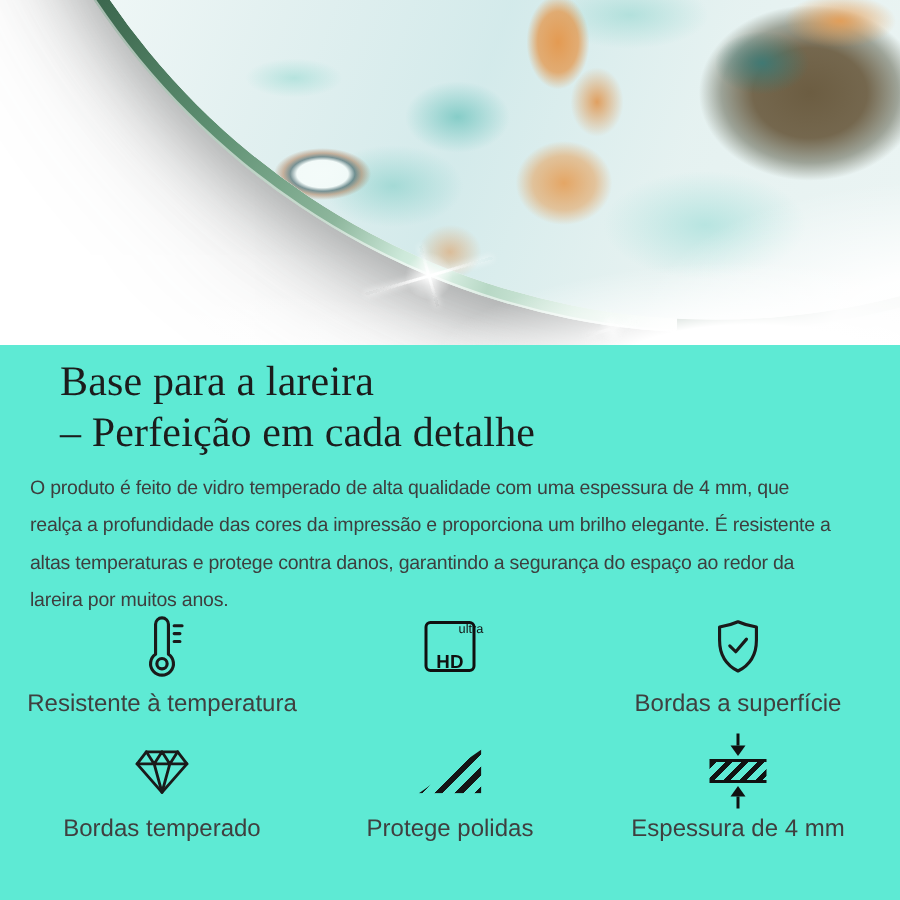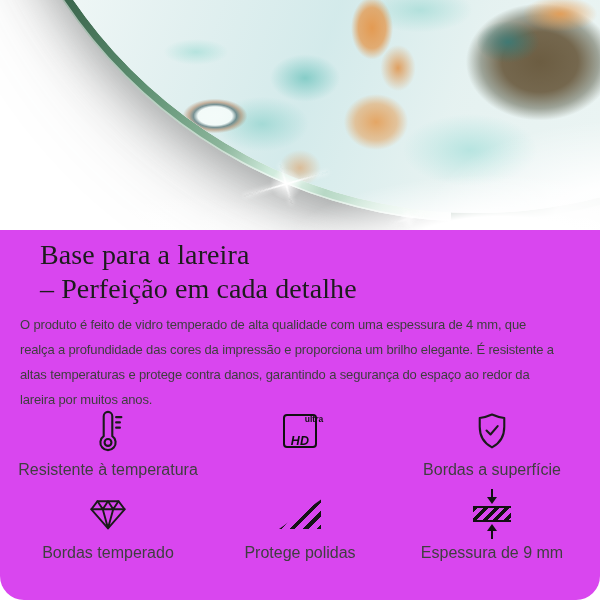--- a/index.html
+++ b/index.html
@@ -1,17 +1,17 @@
 <!DOCTYPE html>
 <html><head>
 <meta charset="utf-8">
 <style>
   html,body{margin:0;padding:0;width:600px;height:600px;overflow:hidden;background:#ffffff;}
   body{font-family:"Liberation Sans","DejaVu Sans",sans-serif;color:#3f3f3f;}
-  .page{position:relative;width:600px;height:600px;background:#d946ef;border-radius:24px;}
+  .page{position:relative;width:600px;height:600px;background:#5eead4;}
 
   
   .hero{position:relative;width:600px;height:230px;overflow:hidden;background:#fff;}
   .disc-edge{
     position:absolute;left:-21px;top:-774px;width:996px;height:996px;border-radius:50%;
     background:conic-gradient(from 183deg at 50% 50%,
       #f4fbf7 0deg,#dcefe4 8deg,#b7d8c5 15deg,#dff2e8 19deg,#cde9da 22deg,
       #8db69c 28deg,#5d8f71 40deg,#436f55 50deg,#36624a 56deg,#36624a 360deg);
     box-shadow:0 20px 45px -5px rgba(88,92,94,0.42),0 48px 90px -18px rgba(88,92,94,0.26),
       inset 0 0 0 1.5px rgba(255,255,255,0.55);
@@ -70,22 +70,22 @@
 
   
   .features{display:grid;grid-template-columns:repeat(3,1fr);row-gap:14px;padding:0 12px;margin-top:-2px;}
   .feature{display:flex;flex-direction:column;align-items:center;}
   .icon-wrap{height:42px;display:flex;align-items:center;justify-content:center;}
   .flabel{margin-top:9px;font-size:16px;color:#3f3f3f;}
   .icon-stroke{stroke:#1a1a1a;fill:none;stroke-width:2.2;stroke-linecap:round;stroke-linejoin:round;}
 
   .hdbox{width:30px;height:30px;border:2.6px solid #101010;border-radius:4px;
     display:flex;flex-direction:column;align-items:center;justify-content:center;line-height:1;color:#101010;}
-  .hd-top{font-size:8.5px;font-weight:700;margin-bottom:11px;padding-left:28px;}
-  .hd-bottom{font-size:12.5px;font-weight:700;letter-spacing:0.2px;font-style:italic;}
+  .hd-top{font-size:8.5px;font-weight:400;margin-bottom:11px;padding-left:28px;}
+  .hd-bottom{font-size:12.5px;font-weight:700;letter-spacing:0.2px;}
 
   .stripes{width:42px;height:30px;
     background:repeating-linear-gradient(135deg,#141414 0 4px,transparent 4px 9.5px);
     clip-path:polygon(0% 100%,100% 100%,100% 2%);}
 
   .thick{display:flex;flex-direction:column;align-items:center;}
   .thick .stem{width:2.6px;height:8px;background:#111;}
   .thick .head-down{width:0;height:0;border-left:5.5px solid transparent;border-right:5.5px solid transparent;border-top:7px solid #111;}
   .thick .head-up{width:0;height:0;border-left:5.5px solid transparent;border-right:5.5px solid transparent;border-bottom:7px solid #111;}
   .thick .bar{width:38px;height:12px;margin:2px 0;border-top:2.6px solid #111;border-bottom:2.6px solid #111;
@@ -170,17 +170,17 @@
     <div class="feature">
       <div class="icon-wrap">
         <div class="thick">
           <div class="stem"></div>
           <div class="head-down"></div>
           <div class="bar"></div>
           <div class="head-up"></div>
           <div class="stem"></div>
         </div>
       </div>
-      <div class="flabel">Espessura de 9 mm</div>
+      <div class="flabel">Espessura de 4 mm</div>
     </div>
 
   </div>
 </div>
 
 </body></html>

